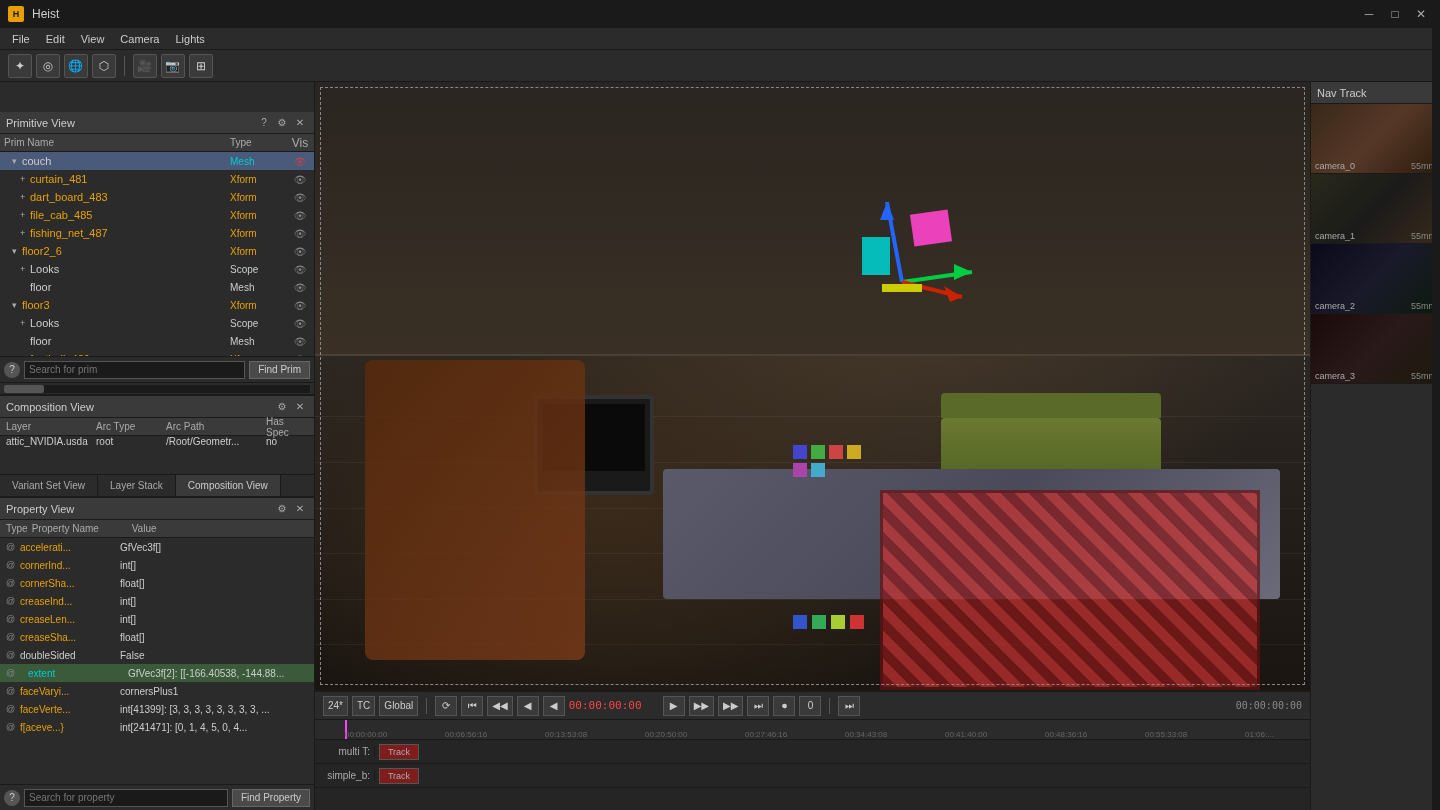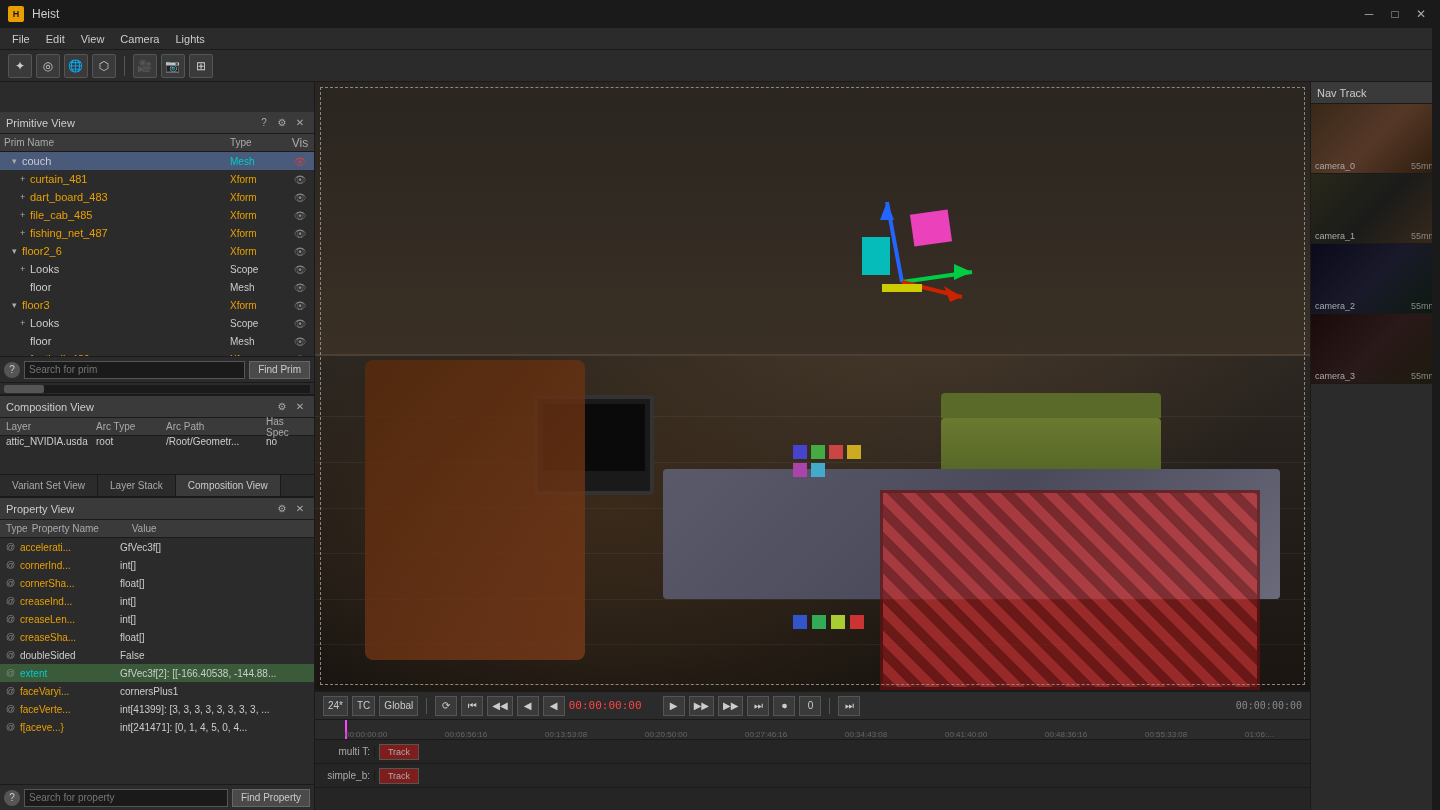--- a/index.html
+++ b/index.html
@@ -305,21 +305,21 @@
       align-items: center;
       height: 18px;
       padding: 0 4px;
       cursor: pointer;
     }
     .prop-row.highlighted { background: #3a5a3a; }
     .prop-cell { font-size: 10px; color: #ccc; padding: 0 2px; overflow: hidden; white-space: nowrap; }
     .prop-cell-type { flex: 0 0 14px; color: #888; }
     .prop-cell-name { flex: 0 0 100px; }
     .prop-cell-name.orange { color: #e8a000; }
-    .prop-cell-name.cyan { color: #00cccc; }
+    .prop-cell-name.cyan { color: #00cccc; margin-left: 8px; }
     .prop-cell-value { flex: 1; }
     .prop-icon { font-size: 9px; color: #888; }
 
     
     .center-panel {
       flex: 1;
       display: flex;
       flex-direction: column;
       overflow: hidden;
       justify-content: center;

